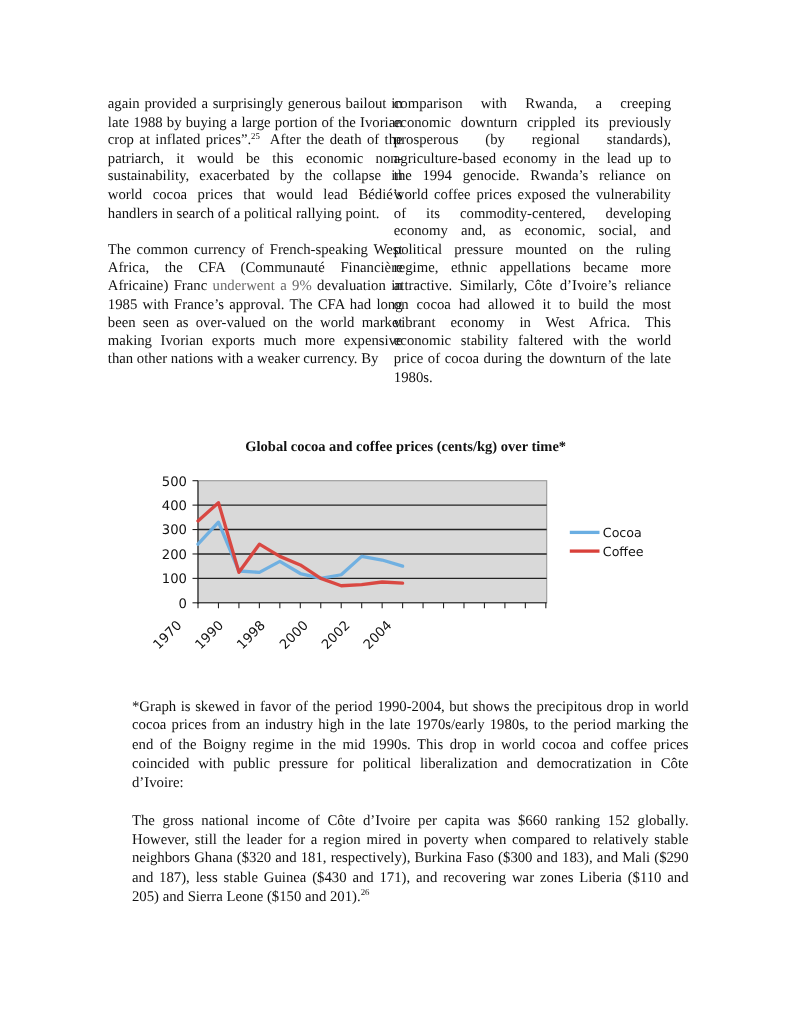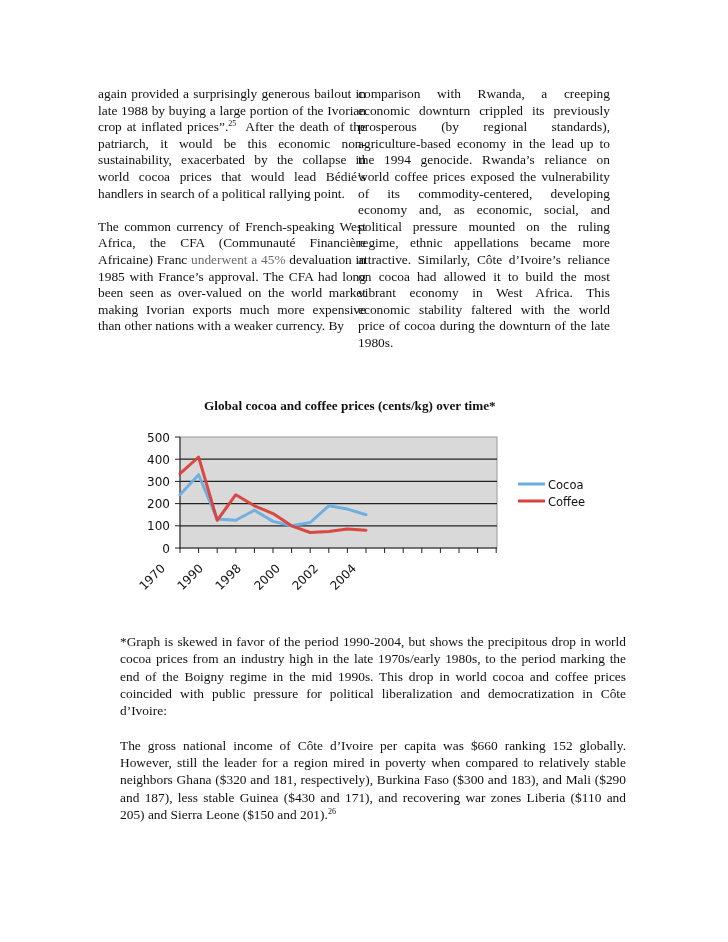--- a/index.html
+++ b/index.html
@@ -4,33 +4,33 @@
 <style>
   html, body { margin: 0; padding: 0; background: #ffffff; }
   body { width: 728px; height: 942px; position: relative; overflow: hidden;
          font-family: "Liberation Serif", serif; color: #111; }
   .col { position: absolute; font-size: 13.4px; line-height: 16.6px; text-align: justify; }
   .col p { margin: 0 0 16.6px 0; }
   #col-left { left: 98px; top: 86px; width: 268px; }
   #col-right { left: 358px; top: 86px; width: 252px; }
   sup { font-size: 8px; line-height: 0; vertical-align: super; margin-top: 12px; }
   .grey { color: #6a6a6a; }
-  #chart-title { position: absolute; left: 204px; top: 398px; font-weight: bold; font-size: 13.2px; font-family: "Liberation Serif", serif; }
+  #chart-title { position: absolute; left: 223px; top: 398px; font-weight: bold; font-size: 13.2px; font-family: "Liberation Serif", serif; }
   #chart-svg { position: absolute; left: 0; top: 0; }
   #notes { position: absolute; left: 120px; top: 633px; width: 506px; font-size: 13.4px; line-height: 17.3px; text-align: justify; }
   #notes p { margin: 0 0 17.3px 0; }
   .axis-text { font-family: "DejaVu Sans", sans-serif; font-size: 12px; fill: #111; }
   .legend-text { font-family: "DejaVu Sans", sans-serif; font-size: 11.5px; fill: #111; }
 </style>
 </head>
 <body>
 
 <div id="col-left" class="col">
   <p><span>again provided a surprisingly generous bailout in late 1988 by buying a large portion of the Ivorian crop at inflated prices”.</span><sup>25</sup><span style="white-space:pre-wrap">  After the death of the patriarch, it would be this economic non-sustainability, exacerbated by the collapse in world cocoa prices that would lead Bédié’s handlers in search of a political rallying point.</span></p>
-  <p><span>The common currency of French-speaking West Africa, the CFA (Communauté Financière Africaine) Franc </span><span class="grey">underwent a 45%</span><span> devaluation in 1985 with France’s approval.  The CFA had long been seen as over-valued on the world market making Ivorian exports much more expensive than other nations with a weaker currency.  By</span></p>
+  <p><span>The common currency of French-speaking West Africa, the CFA (Communauté Financière Africaine) Franc </span><span class="grey">underwent a 9%</span><span> devaluation in 1985 with France’s approval.  The CFA had long been seen as over-valued on the world market making Ivorian exports much more expensive than other nations with a weaker currency.  By</span></p>
 </div>
 
 <div id="col-right" class="col">
   <p>comparison with Rwanda, a creeping economic downturn crippled its previously prosperous (by regional standards), agriculture-based economy in the lead up to the 1994 genocide.  Rwanda’s reliance on world coffee prices exposed the vulnerability of its commodity-centered, developing economy and, as economic, social, and political pressure mounted on the ruling regime, ethnic appellations became more attractive.  Similarly, Côte d’Ivoire’s reliance on cocoa had allowed it to build the most vibrant economy in West Africa.  This economic stability faltered with the world price of cocoa during the downturn of the late 1980s.</p>
 </div>
 
 <div id="chart-title">Global cocoa and coffee prices (cents/kg) over time*</div>
 
 <svg id="chart-svg" width="728" height="620">
   <g id="plot">

